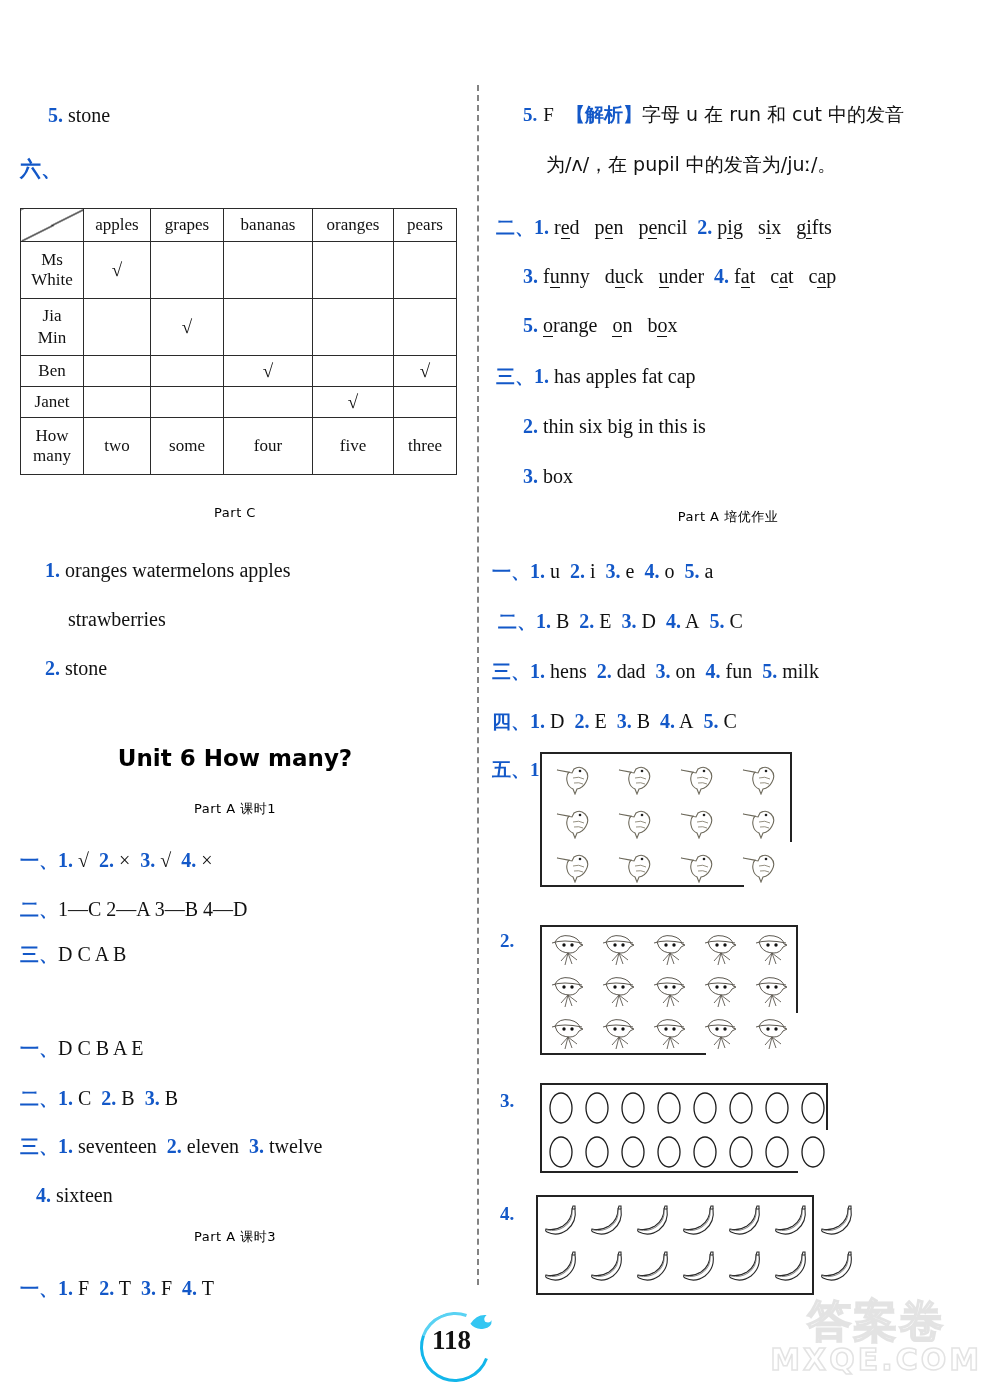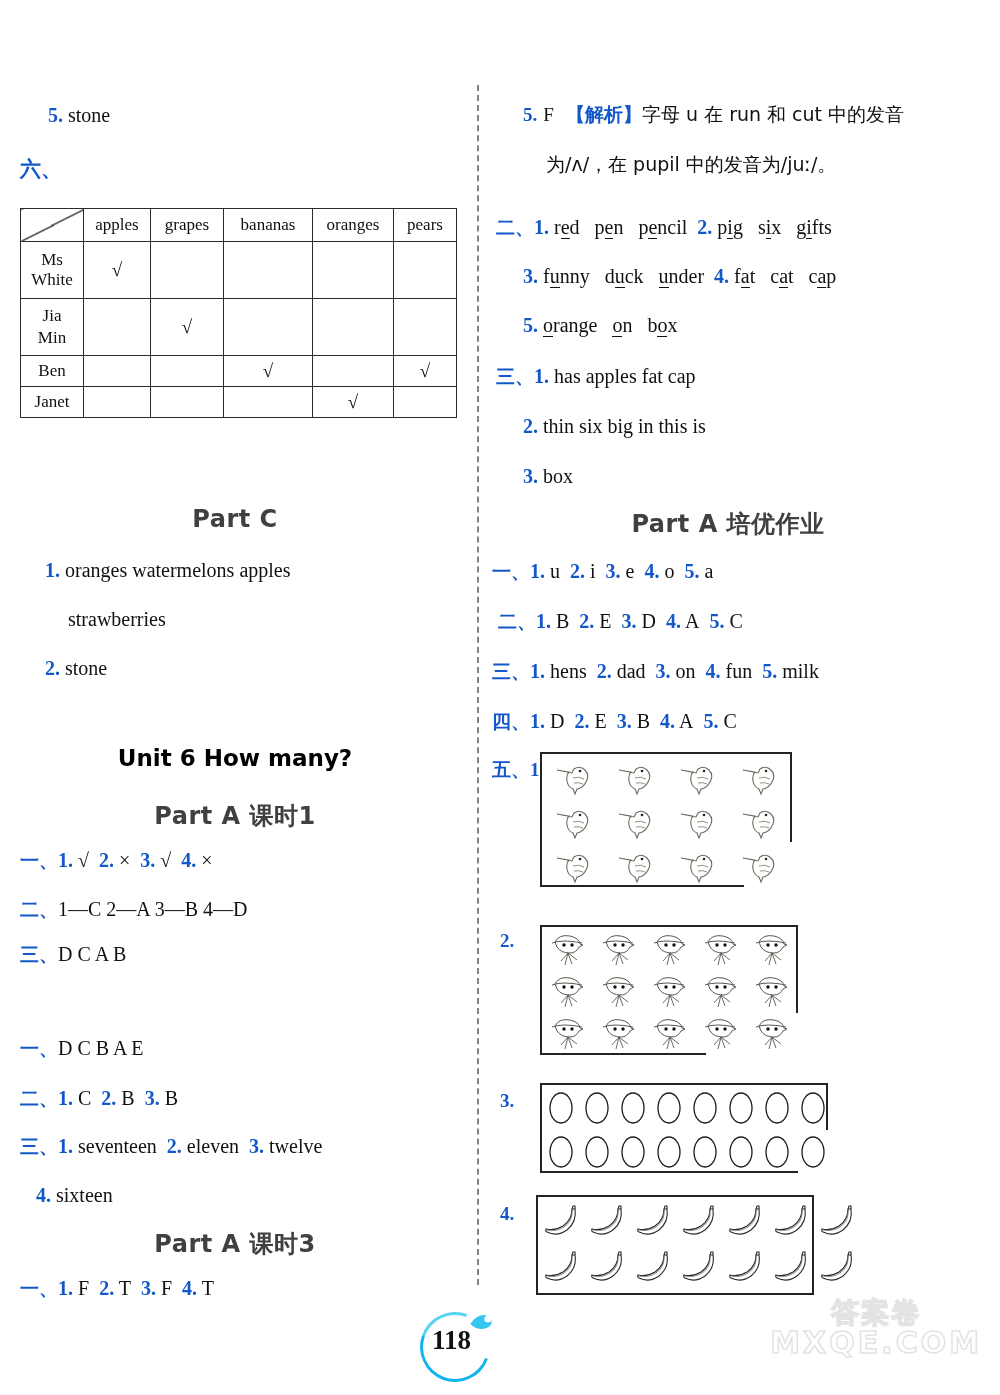--- a/index.html
+++ b/index.html
@@ -25,24 +25,24 @@
   
   .blk{position:absolute;}
   .ser{font-family:"Liberation Serif", serif;}
   .num{color:#1358c8;font-weight:bold;font-family:"Liberation Serif",serif;}
   .cn{color:#1358c8;font-weight:bold;font-family:"DejaVu Sans",sans-serif;}
   .ans{color:#111;}
   .line{font-size:20px;line-height:1.5;white-space:nowrap;}
 
   
   .part-head{
-    color:#404040;
+    color:#000000;
     font-family:"DejaVu Sans", sans-serif;
-    font-weight:bold;
-    font-size:24px;
+    font-weight:normal;
+    font-size:13px;
     letter-spacing:.5px;
     text-align:center;
     white-space:nowrap;
   }
   .unit-head{
     color:#000;
     font-family:"DejaVu Sans", sans-serif;
     font-weight:bold;
     font-size:23px;
     text-align:center;
@@ -110,21 +110,21 @@
   .watermark{
     position:absolute;right:18px;top:1298px;
     text-align:center;
     color:#ffffff;
     -webkit-text-stroke:1.5px #e3e3e3;
     font-family:"DejaVu Sans", sans-serif;
     font-weight:bold;
     line-height:1.05;
     user-select:none;
   }
-  .wm-cn{font-size:28px;letter-spacing:2px;}
+  .wm-cn{font-size:44px;letter-spacing:2px;}
   .wm-en{font-size:30px;letter-spacing:3px;}
 
   
   svg{display:block;}
 </style>
 </head>
 <body>
 
 <div class="page">
 
@@ -174,20 +174,28 @@
         <td class="chk">√</td>
       </tr>
       <tr>
         <td class="r1">Janet</td>
         <td></td>
         <td></td>
         <td></td>
         <td class="chk">√</td>
         <td></td>
       </tr>
+      <tr>
+        <td class="r2" style="line-height:1.15;">How<br>many</td>
+        <td>two</td>
+        <td>some</td>
+        <td>four</td>
+        <td>five</td>
+        <td>three</td>
+      </tr>
     </tbody>
       </table>
 
     <div class="blk part-head" style="left:0;top:505px;width:470px;">Part C</div>
 
     <div class="blk line" style="left:45px;top:555px;">
       <span class="num">1.</span>
       <span class="ser ans">oranges    watermelons    apples</span>
     </div>
     <div class="blk line" style="left:68px;top:604px;">

